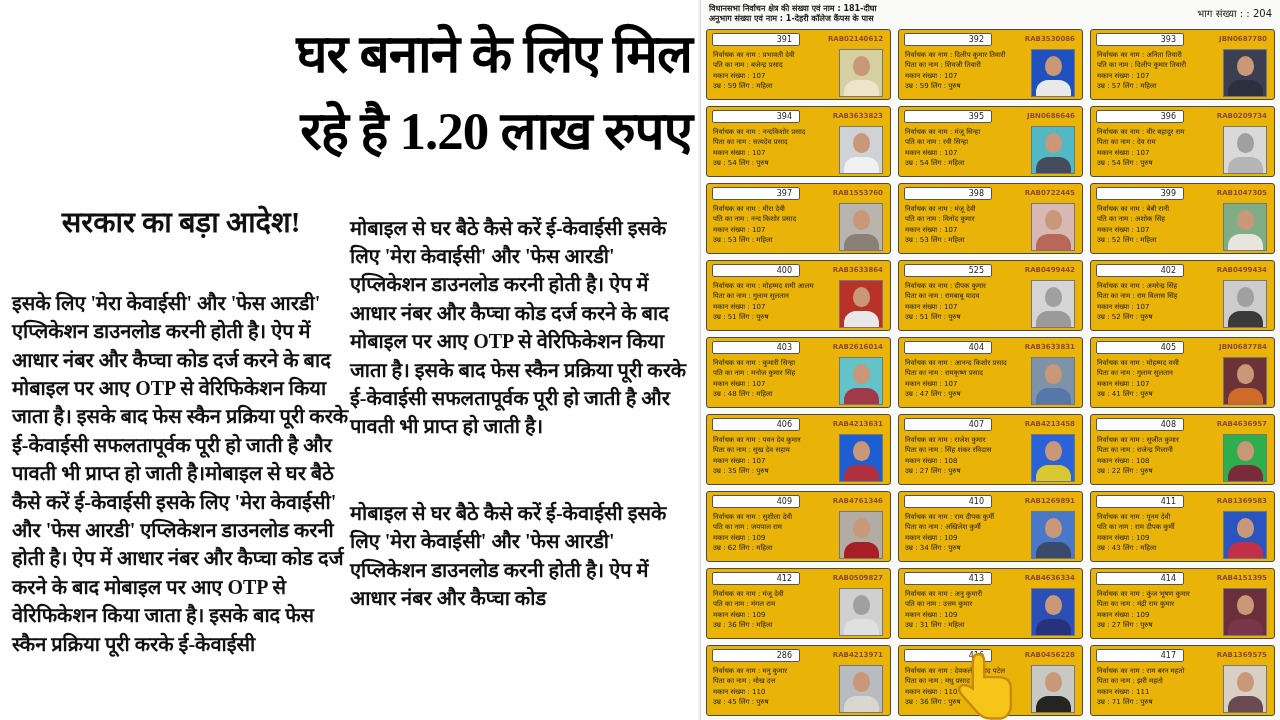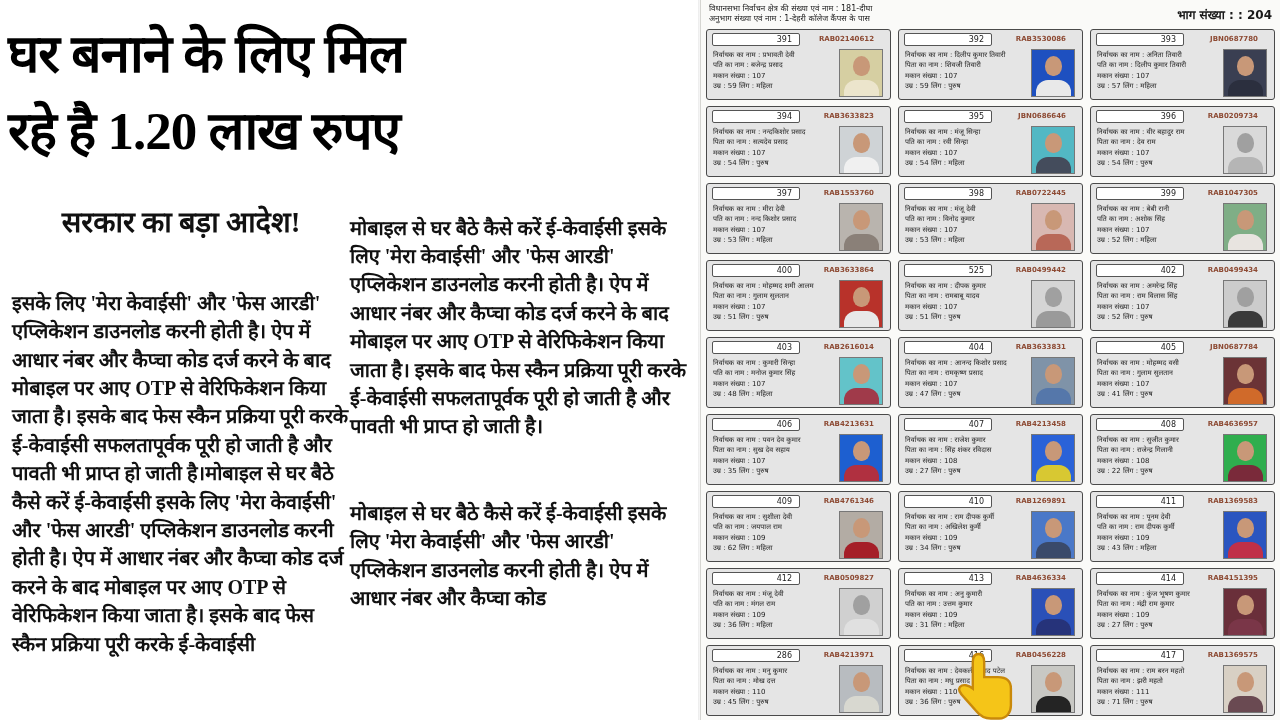--- a/index.html
+++ b/index.html
@@ -2,44 +2,44 @@
 <html><head>
 <meta charset="utf-8">
 <style>
   * { margin:0; padding:0; box-sizing:border-box; }
   body { width:1280px; height:720px; overflow:hidden; background:#fff; }
   .page { width:1280px; height:720px; display:flex; background:#fff; }
 
   
   .left-page { width:700px; height:720px; padding:16px 8px 0 8px; overflow:hidden;
                font-family:"Liberation Serif","DejaVu Sans",serif; color:#0a0a0a; }
-  .headline { font-size:53px; font-weight:700; line-height:1.45; text-align:left;
+  .headline { font-size:53px; font-weight:700; line-height:1.45; text-align:right;
               white-space:pre-line; color:#000; letter-spacing:-1px; }
   .columns { display:flex; margin-top:26px; padding:0 4px; }
   .col { flex:1; font-size:20px; font-weight:700; line-height:1.42; color:#111; }
   .subheading { font-size:29px; font-weight:700; text-align:center; margin:6px 0 0 0; }
   .col1-body { margin-top:46px; }
   .col2 { padding-top:18px; }
   .col2-p2 { margin-top:58px; }
 
   
   .right-page { width:580px; height:720px; background:#fafaf8; border-left:1px solid #d8d8d4;
                 padding:3px 5px 0 5px; position:relative; overflow:hidden;
                 font-family:"DejaVu Sans","Liberation Sans",sans-serif; }
   .vheader { display:flex; justify-content:space-between; align-items:flex-start;
              padding:1px 3px 2px 3px; }
-  .vheader-left { font-size:8px; font-weight:400; color:#1a1a1a; line-height:1.3; }
-  .vheader-right { font-size:12px; font-weight:700; color:#1a1a1a; padding-top:2px; }
+  .vheader-left { font-size:8px; font-weight:700; color:#1a1a1a; line-height:1.3; }
+  .vheader-right { font-size:10px; font-weight:400; color:#1a1a1a; padding-top:2px; }
   .vgrid { display:grid; grid-template-columns:repeat(3,1fr); gap:6px 7px; margin-top:2px; }
-  .vcard { position:relative; height:71px; background:#e5e5e5; border:1px solid #4a4a4a;
+  .vcard { position:relative; height:71px; background:#eab308; border:1px solid #4a4a4a;
            border-radius:3px; overflow:hidden; }
   .vserial { position:absolute; top:3px; left:5px; width:88px; height:13px;
              border:1px solid #555; border-radius:2px; background:#fff;
              font-size:8px; line-height:12px; text-align:right; padding-right:7px; color:#222; }
-  .vepic { position:absolute; top:5px; right:16px; font-size:7px; font-weight:700; color:#8d4a33; }
+  .vepic { position:absolute; top:5px; right:7px; font-size:7px; font-weight:700; color:#8d4a33; }
   .vlines { position:absolute; top:20px; left:6px; width:122px; font-size:7px;
             line-height:10.5px; color:#222; font-weight:500; }
   .vlines div { white-space:nowrap; overflow:hidden; }
   .vphoto { position:absolute; top:19px; right:7px; width:44px; height:48px;
             border:1px solid #777; background:#9ab; overflow:hidden; }
   .vphoto.bw { filter:grayscale(1); }
   .photo-head { position:absolute; top:6px; left:13px; width:17px; height:20px;
                 border-radius:50% 50% 46% 46%; background:#c89878; }
   .photo-torso { position:absolute; bottom:-1px; left:4px; width:35px; height:17px;
                  border-radius:12px 12px 0 0; background:#667; }

